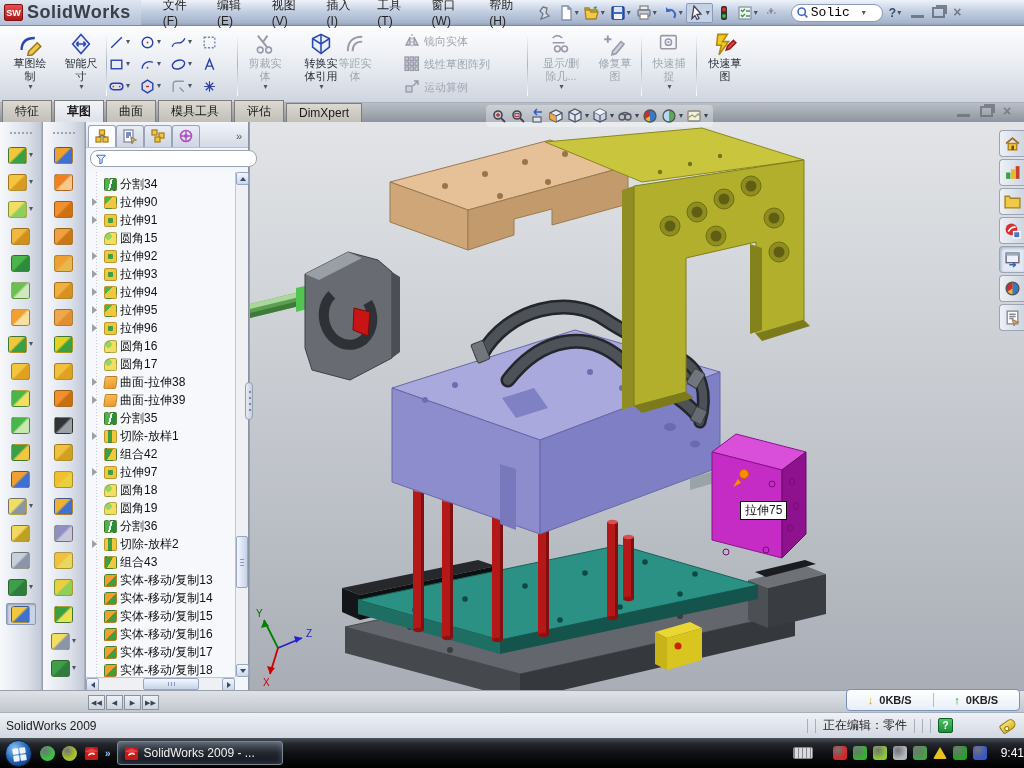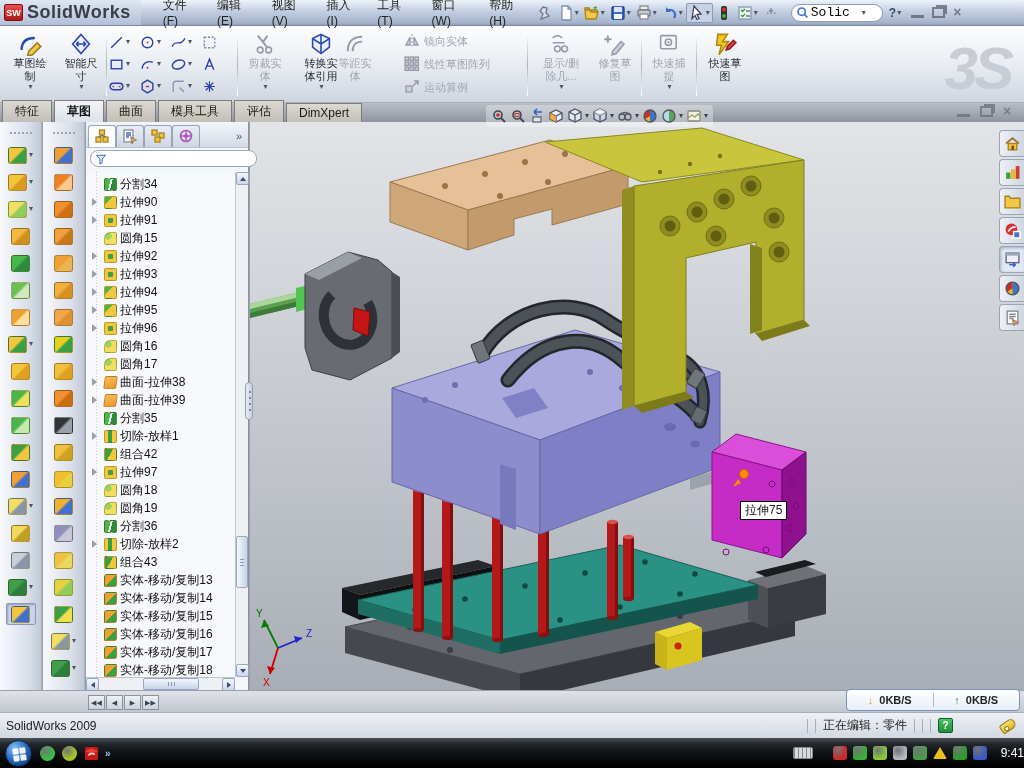--- a/index.html
+++ b/index.html
@@ -519,21 +519,20 @@
   <div class="rb" style="left:701px;width:48px">
     <span class="rbi">
         <svg viewBox="0 0 20 20" fill="none" stroke-width="1.3">
           <path d="M4 2h8l-4 6h5L5 19l2-8H3z" fill="#f2c820" stroke="#b08810"></path>
           <path d="M12 12l5-5 2 2-5 5-3 1z" fill="#e84040" stroke="#902020"></path>
         </svg>
       </span>
     <span class="rbl">快速草
 图</span>
   </div>
-  <div id="watermark">3S</div>
 </div>
 
 <div id="tabbar">
   <div class="ctab">特征</div>
     <div class="ctab active">草图</div>
     <div class="ctab">曲面</div>
     <div class="ctab">模具工具</div>
     <div class="ctab">评估</div>
     <div class="ctab">DimXpert</div>
     <div id="docctl">
@@ -1297,20 +1296,30 @@
       <span class="qlicon sq">
         <svg viewBox="0 0 16 16" fill="none" stroke-width="1.3">
           <rect x="1" y="1" width="14" height="14" rx="2" fill="#c81818"></rect>
           <path d="M1 5.5l7-3 7 3-7 3z" fill="#e84040"></path>
           <path d="M4.5 10q3.5-3.5 7-1" stroke="#fff" stroke-width="1.4"></path>
         </svg>
       </span>
     </div>
   <span id="qlmore">»</span>
   <div id="tasks" style="display:flex">
+      <div class="task active">
+        <span>
+          <svg viewBox="0 0 16 16" fill="none" stroke-width="1.3">
+            <rect x="1" y="1" width="14" height="14" rx="2" fill="#c81818"></rect>
+            <path d="M1 5.5l7-3 7 3-7 3z" fill="#e84040"></path>
+            <path d="M4.5 10q3.5-3.5 7-1" stroke="#fff" stroke-width="1.4"></path>
+          </svg>
+        </span>
+        <span>SolidWorks 2009 - ...</span>
+      </div>
     </div>
   <div id="tray">
       <span class="tray-keyboard"></span>
       <span class="trayic" style="background: radial-gradient(circle at 35% 30%, rgba(255, 255, 255, 0.4), rgb(212, 40, 40) 65%);"></span>
       <span class="trayic" style="background: radial-gradient(circle at 35% 30%, rgba(255, 255, 255, 0.4), rgb(56, 176, 56) 65%);"></span>
       <span class="trayic" style="background: radial-gradient(circle at 35% 30%, rgba(255, 255, 255, 0.4), rgb(140, 200, 56) 65%);"></span>
       <span class="trayic" style="background: radial-gradient(circle at 35% 30%, rgba(255, 255, 255, 0.4), rgb(180, 184, 192) 65%);"></span>
       <span class="trayic" style="background: radial-gradient(circle at 35% 30%, rgba(255, 255, 255, 0.4), rgb(72, 160, 72) 65%);"></span>
       <span class="tri"></span>
       <span class="trayic" style="background: radial-gradient(circle at 35% 30%, rgba(255, 255, 255, 0.4), rgb(40, 160, 40) 65%);"></span>

